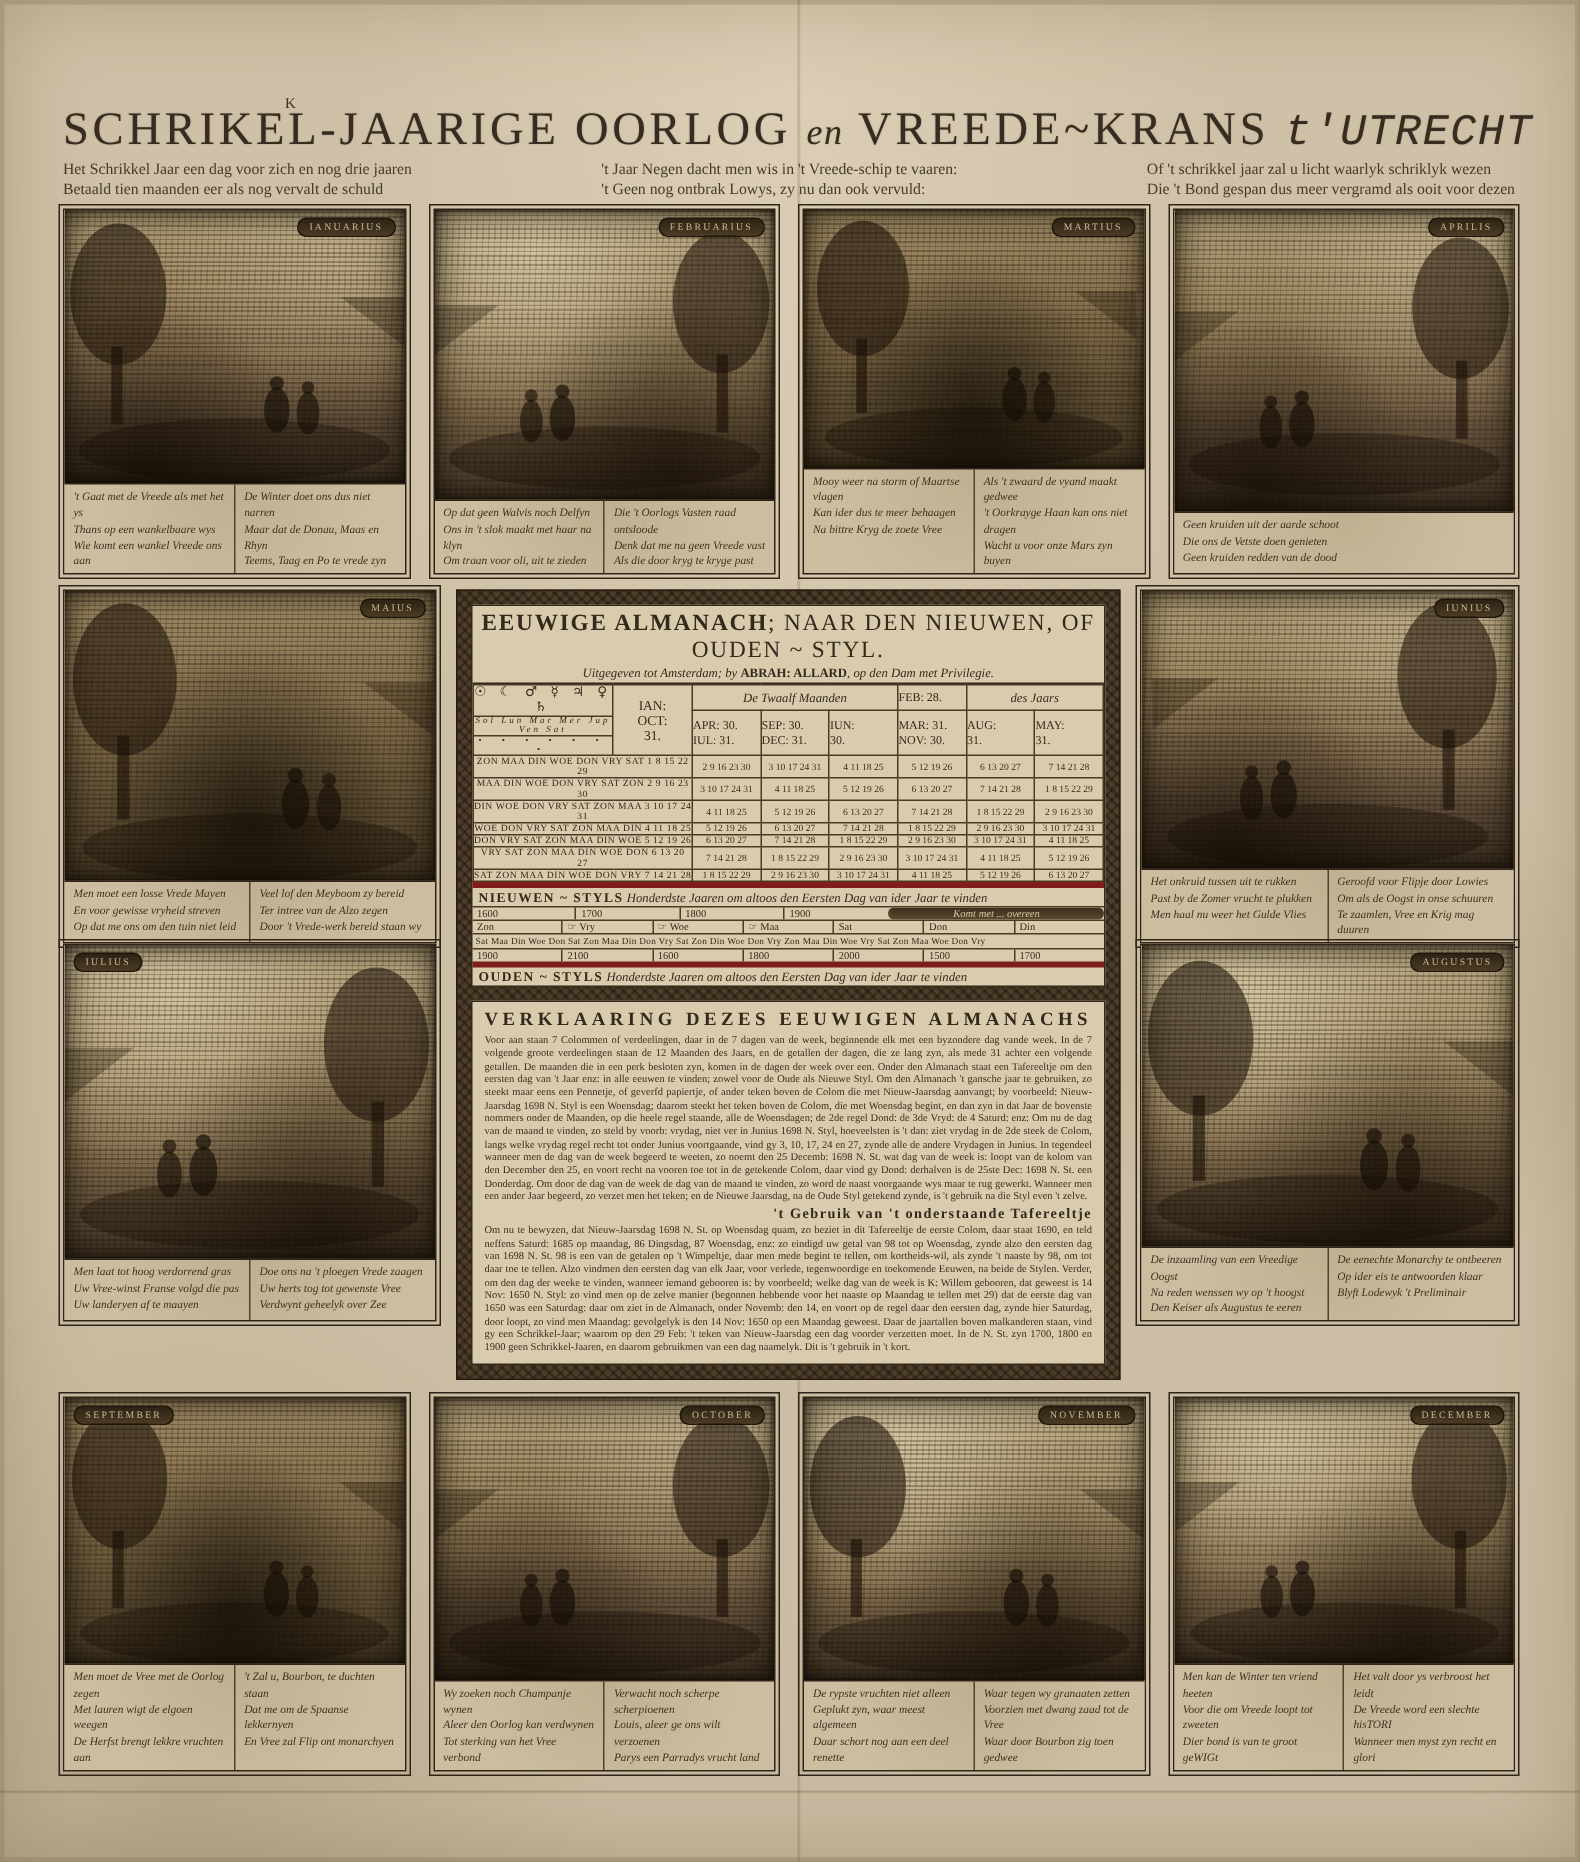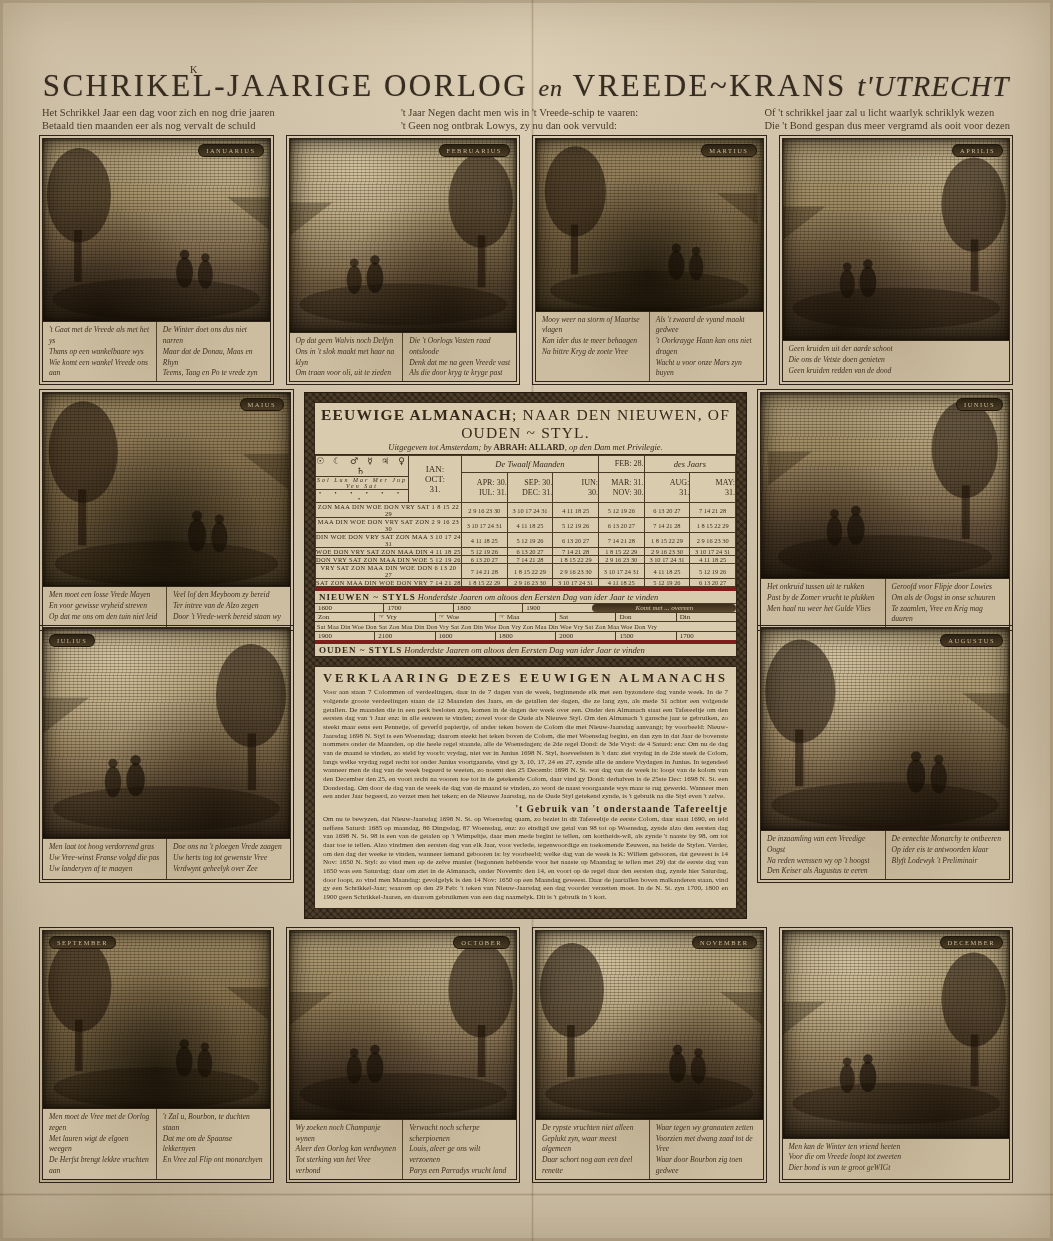--- a/index.html
+++ b/index.html
@@ -12,21 +12,21 @@
     box-shadow:inset 0 0 0 3px rgba(140,120,90,.35), inset 0 0 60px rgba(95,75,48,.30);}
   .crease-v{position:absolute;top:0;bottom:0;left:531px;width:3px;background:linear-gradient(90deg,transparent,rgba(90,70,45,.25),transparent);}
   .crease-h{position:absolute;left:0;right:0;top:1193px;height:3px;background:linear-gradient(180deg,transparent,rgba(90,70,45,.28),transparent);}
   .print{position:absolute;left:42px;top:62px;width:968px;}
   
   .masthead{position:relative;text-align:center;color:#372c20;}
   .overmark{position:absolute;left:148px;top:-4px;font-size:10px;letter-spacing:1px;}
   .bigtitle{font-size:31px;letter-spacing:2.5px;white-space:nowrap;font-weight:normal;margin:6px 0 0 0;
     text-shadow:0 0 1px rgba(55,44,32,.4);}
   .bigtitle .lower{font-style:italic;font-size:24px;letter-spacing:1px;}
-  .bigtitle .script{font-style:italic;font-size:29px;letter-spacing:1px;font-family:Liberation Serif, serif;}
+  .bigtitle .script{font-style:italic;font-size:29px;letter-spacing:1px;font-family:Liberation Mono, monospace;}
   .epigraph{display:flex;justify-content:space-between;margin-top:2px;color:#453a2b;}
   .epigraph .ep{font-size:10.5px;line-height:1.25;white-space:pre-line;text-align:left;}
   
   .row4{display:grid;grid-template-columns:repeat(4,1fr);gap:18px;margin-top:6px;}
   .panel{margin:0;background:#cdbfa3;border:1px solid #2e2417;outline:1px solid #2e2417;outline-offset:2px;
     display:flex;flex-direction:column;}
   .scene{position:relative;flex:1;overflow:hidden;background:
     radial-gradient(ellipse at 25% 95%, rgba(18,10,2,.6), transparent 45%),
     radial-gradient(ellipse at 80% 20%, rgba(235,220,185,.35), transparent 45%),
     linear-gradient(180deg,#b4a27c 0%,#9c8861 32%,#7d684a 58%,#564634 80%,#3c3122 100%);}
@@ -66,21 +66,21 @@
   .al-pub{font-size:8.5px;font-style:italic;text-align:center;border-bottom:1px solid #33281a;padding-bottom:2px;}
   .al-pub b{font-style:normal;}
   table.cal{border-collapse:collapse;width:100%;table-layout:fixed;}
   table.cal td,table.cal th{border:1px solid #4a3a26;font-weight:normal;padding:0;}
   .planets{width:92px;}
   .psym{font-family:"DejaVu Sans",sans-serif;font-size:9px;letter-spacing:3px;text-align:center;}
   .plab{font-size:6px;font-style:italic;letter-spacing:2px;text-align:center;border-top:1px solid #4a3a26;border-bottom:1px solid #4a3a26;}
   .pdot{font-size:6px;letter-spacing:6px;text-align:center;}
   .mcol1{width:52px;font-size:9px;text-align:center;line-height:1.15;white-space:pre-line;}
   .bandline{font-style:italic;font-size:8.5px;text-align:center;}
-  .mhead{font-size:8px;text-align:right;line-height:1.2;white-space:pre-line;margin-top:34px;}
+  .mhead{font-size:8px;text-align:left;line-height:1.2;white-space:pre-line;margin-top:34px;}
   .g-days{font-size:6.4px;letter-spacing:.4px;text-align:center;font-weight:bold;color:#2f2517;}
   .g-n{font-size:6.4px;text-align:center;color:#3a2e1e;}
   .styl-head{font-size:9px;padding:1px 4px;border-top:4px solid #7f1d1d;}
   .styl-head b{letter-spacing:1px;}
   .styl-head i{font-size:8.5px;}
   .ns-row{display:flex;border-top:1px solid #4a3a26;}
   .ns-cell{flex:1;font-size:7px;padding:0 3px;border-left:1px solid #4a3a26;white-space:nowrap;overflow:hidden;}
   .ns-cell:first-child{border-left:none;}
   .ns-banner{background:linear-gradient(180deg,#3a2d1a,#5b4930);color:#d6c6a4;font-style:italic;text-align:center;border-radius:5px;}
   .ns-days{font-size:6.2px;letter-spacing:.2px;padding:1px 2px;border-top:1px solid #4a3a26;text-align:justify;}
@@ -457,18 +457,21 @@
         <div class="scene lighter">
           <svg class="sil">
               <use href="#sil-scene"></use>
             </svg>
           <span class="ribbon">DECEMBER</span>
         </div>
         <figcaption class="caption">
           <div class="cap">Men kan de Winter ten vriend heeten
 Voor die om Vreede loopt tot zweeten
 Dier bond is van te groot geWIGt</div>
+          <div class="cap">Het valt door ys verbroost het leidt
+De Vreede word een slechte hisTORI
+Wanneer men myst zyn recht en glori</div>
         </figcaption>
       </figure>
     </section>
 
   </div>
 </div>
 
 </body></html>

